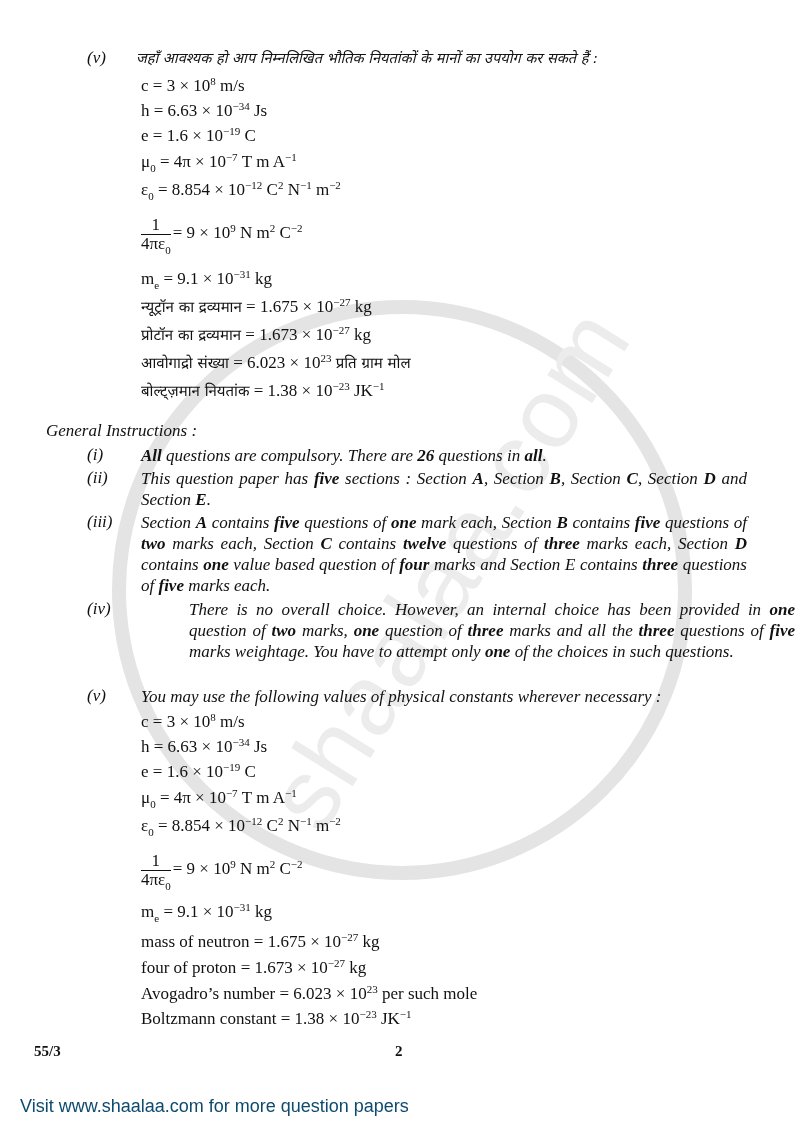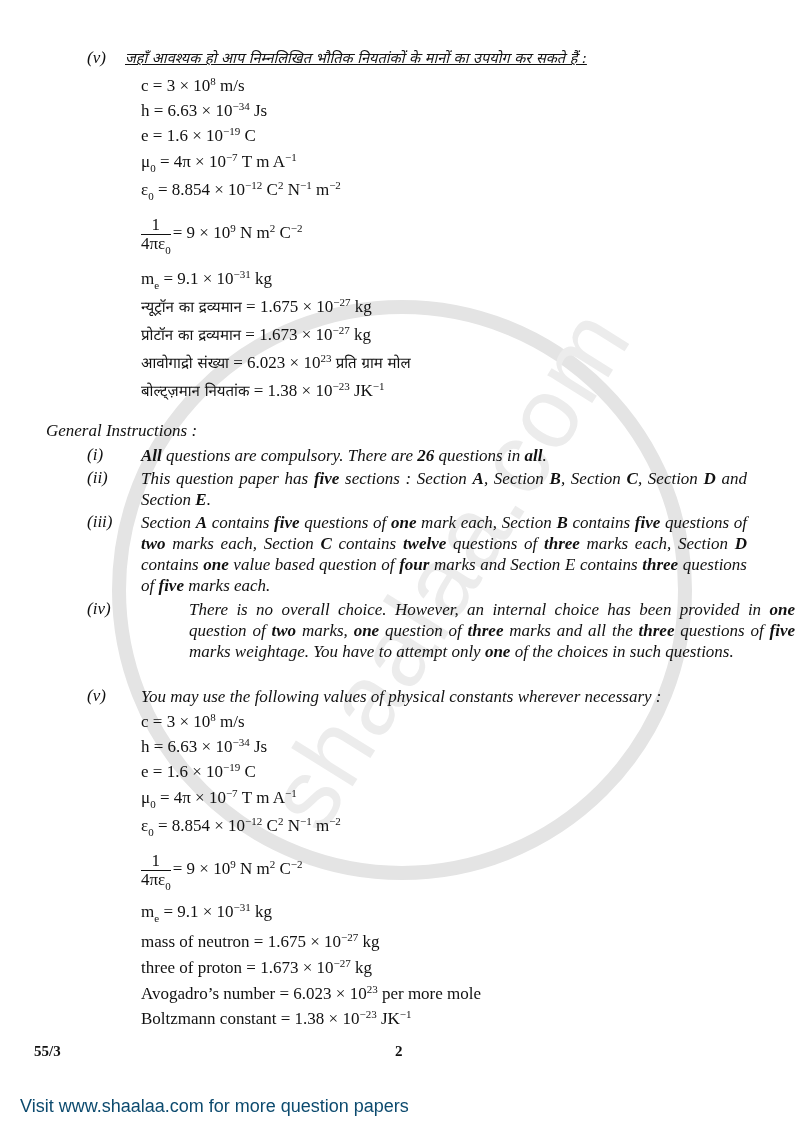--- a/index.html
+++ b/index.html
@@ -42,21 +42,21 @@
 <body>
 
 <div class="page">
 
   <div class="wm-circle"></div>
   <div class="wm-text">shaalaa.com</div>
 
   <div class="content">
 
     <span class="num" style="left:87px;top:48px;">(v)</span>
-    <span class="line hindi-it" style="left:125px;top:48px;text-decoration:underline;">जहाँ आवश्यक हो आप निम्नलिखित भौतिक नियतांकों के मानों का उपयोग कर सकते हैं :</span>
+    <span class="line hindi-it" style="left:136px;top:48px;">जहाँ आवश्यक हो आप निम्नलिखित भौतिक नियतांकों के मानों का उपयोग कर सकते हैं :</span>
 
     <div class="line" style="left:141px;top:76px;">
       <span>c</span> = <span>3 × 10</span><sup>8</sup> <span>m/s</span>
     </div>
     <div class="line" style="left:141px;top:101px;">
       <span>h</span> = <span>6.63 × 10</span><sup>−34</sup> <span>Js</span>
     </div>
     <div class="line" style="left:141px;top:126px;">
       <span>e</span> = <span>1.6 × 10</span><sup>−19</sup> <span>C</span>
     </div>
@@ -120,24 +120,24 @@
     <div class="line" style="left:141px;top:849px;line-height:40px;">
       <span class="frac"><span class="n">1</span><span class="d"><span>4πε</span><sub>0</sub></span></span>= <span>9 × 10</span><sup>9</sup> <span>N m</span><sup>2</sup> <span>C</span><sup>−2</sup>
     </div>
     <div class="line" style="left:141px;top:902px;">
       <span>m</span><sub>e</sub> = <span>9.1 × 10</span><sup>−31</sup> <span>kg</span>
     </div>
     <div class="line" style="left:141px;top:932px;">
       <span>mass of neutron</span> = <span>1.675 × 10</span><sup>−27</sup> <span>kg</span>
     </div>
     <div class="line" style="left:141px;top:958px;">
-      <span>three of proton</span> = <span>1.673 × 10</span><sup>−27</sup> <span>kg</span>
+      <span>four of proton</span> = <span>1.673 × 10</span><sup>−27</sup> <span>kg</span>
     </div>
     <div class="line" style="left:141px;top:984px;">
-      <span>Avogadro’s number</span> = <span>6.023 × 10</span><sup>23</sup> <span>per more mole</span>
+      <span>Avogadro’s number</span> = <span>6.023 × 10</span><sup>23</sup> <span>per such mole</span>
     </div>
     <div class="line" style="left:141px;top:1009px;">
       <span>Boltzmann constant</span> = <span>1.38 × 10</span><sup>−23</sup> <span>JK</span><sup>−1</sup>
     </div>
 
     <div class="footer-code">55/3</div>
     <div class="footer-page">2</div>
     <div class="visit">Visit www.shaalaa.com for more question papers</div>
   </div>
 </div>

